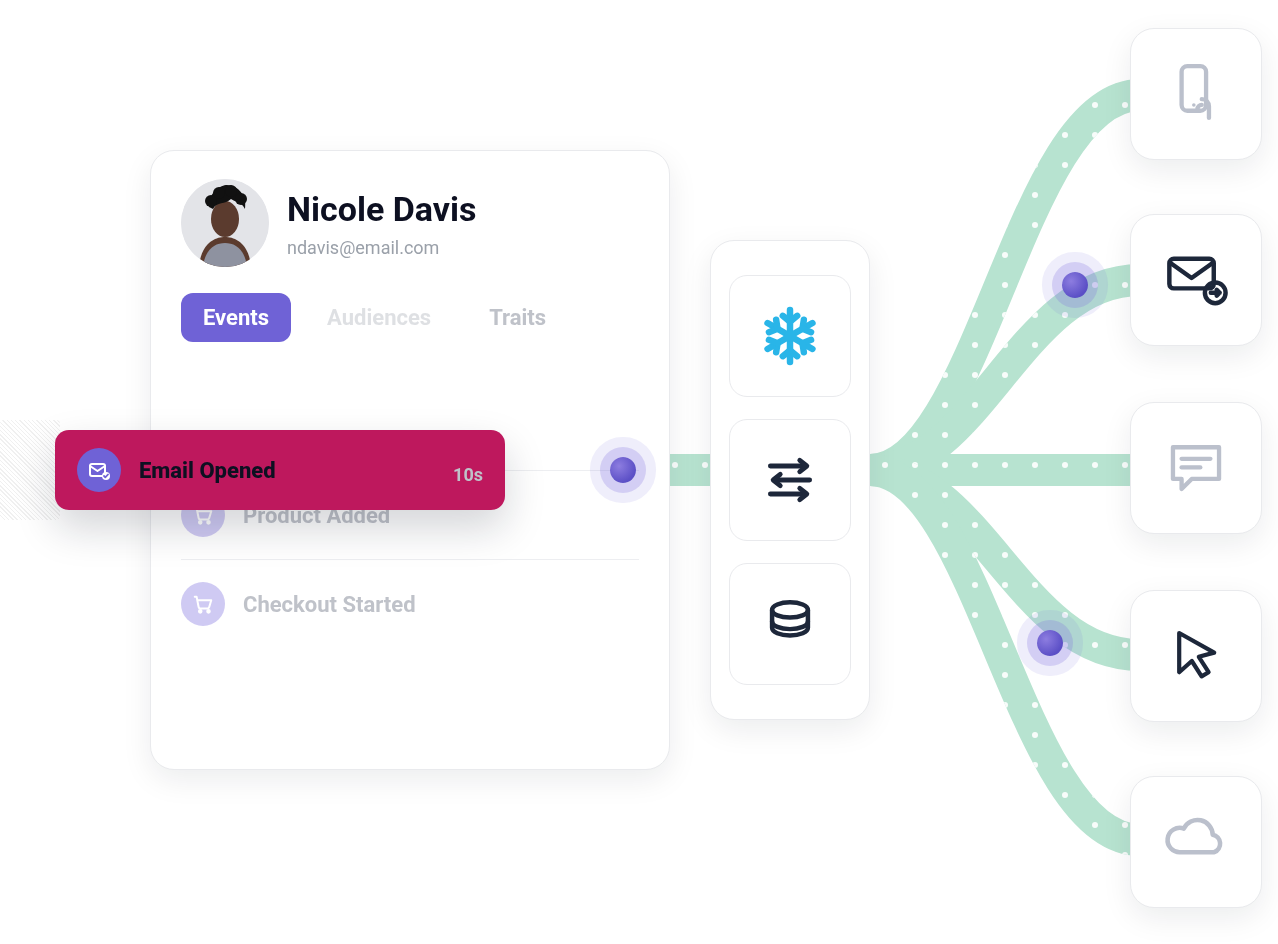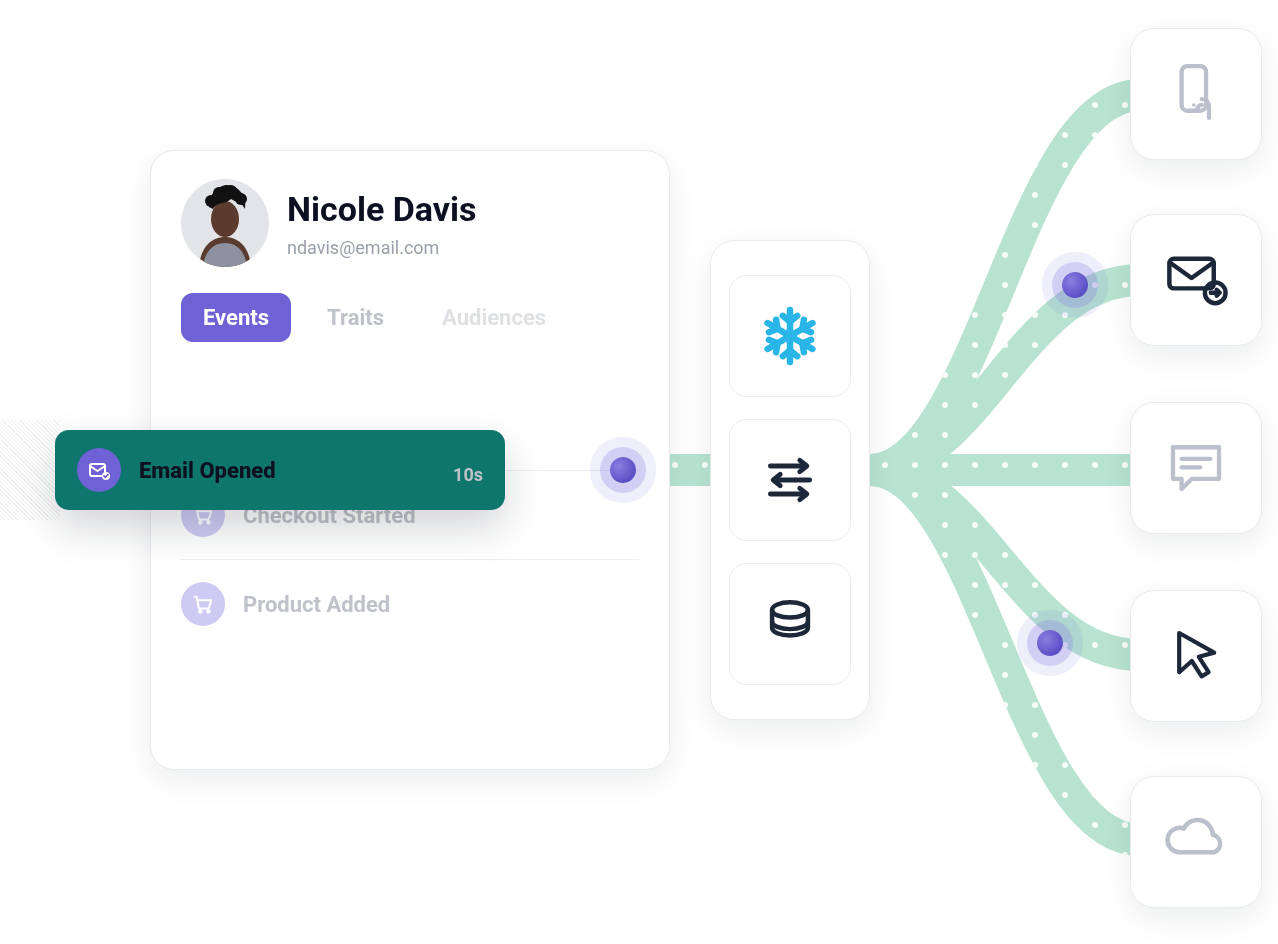--- a/index.html
+++ b/index.html
@@ -16,21 +16,21 @@
   .tab{font-size:22px;padding:12px 22px;border-radius:12px;color:#BFC2C9;font-weight:700;cursor:pointer;}
   .tab.active{background:#6F62D6;color:#fff;}
   .tab.fade{opacity:0.5;}
   .events-list{margin-top:28px;}
   .event-item{display:flex;align-items:center;gap:18px;padding:22px 0;border-top:1px solid #edeef1;}
   .event-item:first-child{border-top:none;}
   .event-icon{width:44px;height:44px;border-radius:50%;background:#CFCAF3;display:flex;align-items:center;justify-content:center;flex:none;}
   .event-label{font-size:22px;font-weight:700;color:#BFC2C9;}
 
   
-  .event-pill{position:absolute;left:55px;top:430px;width:450px;height:80px;background:#0f766e;border-radius:14px;box-shadow:0 18px 40px rgba(16,24,40,0.18);display:flex;align-items:center;padding:0 22px;box-sizing:border-box;gap:18px;z-index:20;}
+  .event-pill{position:absolute;left:55px;top:430px;width:450px;height:80px;background:#be185d;border-radius:14px;box-shadow:0 18px 40px rgba(16,24,40,0.18);display:flex;align-items:center;padding:0 22px;box-sizing:border-box;gap:18px;z-index:20;}
   .event-pill .pill-icon{width:44px;height:44px;border-radius:50%;background:#6F62D6;display:flex;align-items:center;justify-content:center;flex:none;}
   .event-pill .pill-label{font-size:22px;font-weight:800;color:#0D1021;flex:1;}
   .event-pill .pill-time{font-size:18px;font-weight:700;color:#BFC2C9;margin-top:8px;}
 
   
   .mid-stack{position:absolute;left:710px;top:240px;width:160px;height:480px;background:#fff;border-radius:24px;border:1.5px solid #E9EAED;box-shadow:0 10px 30px rgba(16,24,40,0.08);display:flex;flex-direction:column;align-items:center;justify-content:center;gap:22px;padding:22px 18px;box-sizing:border-box;z-index:15;}
   .tile{width:120px;height:120px;border-radius:18px;border:1.5px solid #E9EAED;background:#fff;display:flex;align-items:center;justify-content:center;}
 
   
   .dest-tile{position:absolute;width:130px;height:130px;background:#fff;border-radius:24px;border:1.5px solid #E9EAED;box-shadow:0 10px 30px rgba(16,24,40,0.08);display:flex;align-items:center;justify-content:center;z-index:15;}
@@ -88,45 +88,45 @@
         <path d="M22 88 C24 70 34 64 44 64 C54 64 64 70 66 88 Z" fill="#8E92A0"></path>
       </svg>
     </div>
     <div class="profile-text">
       <h1>Nicole Davis</h1>
       <div class="email">ndavis@email.com</div>
     </div>
   </div>
   <div class="tabs">
     <div class="tab active">Events</div>
+    <div class="tab fade">Audiences</div>
     <div class="tab">Traits</div>
-    <div class="tab fade">Audiences</div>
   </div>
   <div class="events-list">
 
     <div class="event-item" style="height:56px;border-top:none;"></div>
     <div class="event-item">
       <div class="event-icon">
         <svg width="22" height="22" viewBox="0 0 24 24" fill="none" stroke="#fff" stroke-width="2.2" stroke-linecap="round" stroke-linejoin="round">
               <circle cx="9" cy="20" r="1.4" fill="#fff"></circle>
               <circle cx="18" cy="20" r="1.4" fill="#fff"></circle>
               <path d="M3 4h2l2.2 11.2a2 2 0 0 0 2 1.6h7.6a2 2 0 0 0 2-1.5L21 8H6"></path>
             </svg>
       </div>
-      <div class="event-label">Checkout Started</div>
+      <div class="event-label">Product Added</div>
     </div>
     <div class="event-item">
       <div class="event-icon">
         <svg width="22" height="22" viewBox="0 0 24 24" fill="none" stroke="#fff" stroke-width="2.2" stroke-linecap="round" stroke-linejoin="round">
               <circle cx="9" cy="20" r="1.4" fill="#fff"></circle>
               <circle cx="18" cy="20" r="1.4" fill="#fff"></circle>
               <path d="M3 4h2l2.2 11.2a2 2 0 0 0 2 1.6h7.6a2 2 0 0 0 2-1.5L21 8H6"></path>
             </svg>
       </div>
-      <div class="event-label">Product Added</div>
+      <div class="event-label">Checkout Started</div>
     </div>
   </div>
 </div>
 
 <div class="event-pill">
   <div class="pill-icon">
     <svg width="24" height="24" viewBox="0 0 24 24" fill="none" stroke="#fff" stroke-width="2" stroke-linecap="round" stroke-linejoin="round">
           <rect x="3" y="6" width="15" height="12" rx="2"></rect>
           <path d="M3 8l7.5 5L18 8"></path>
           <circle cx="19" cy="18" r="4" fill="#fff" stroke="none"></circle>

